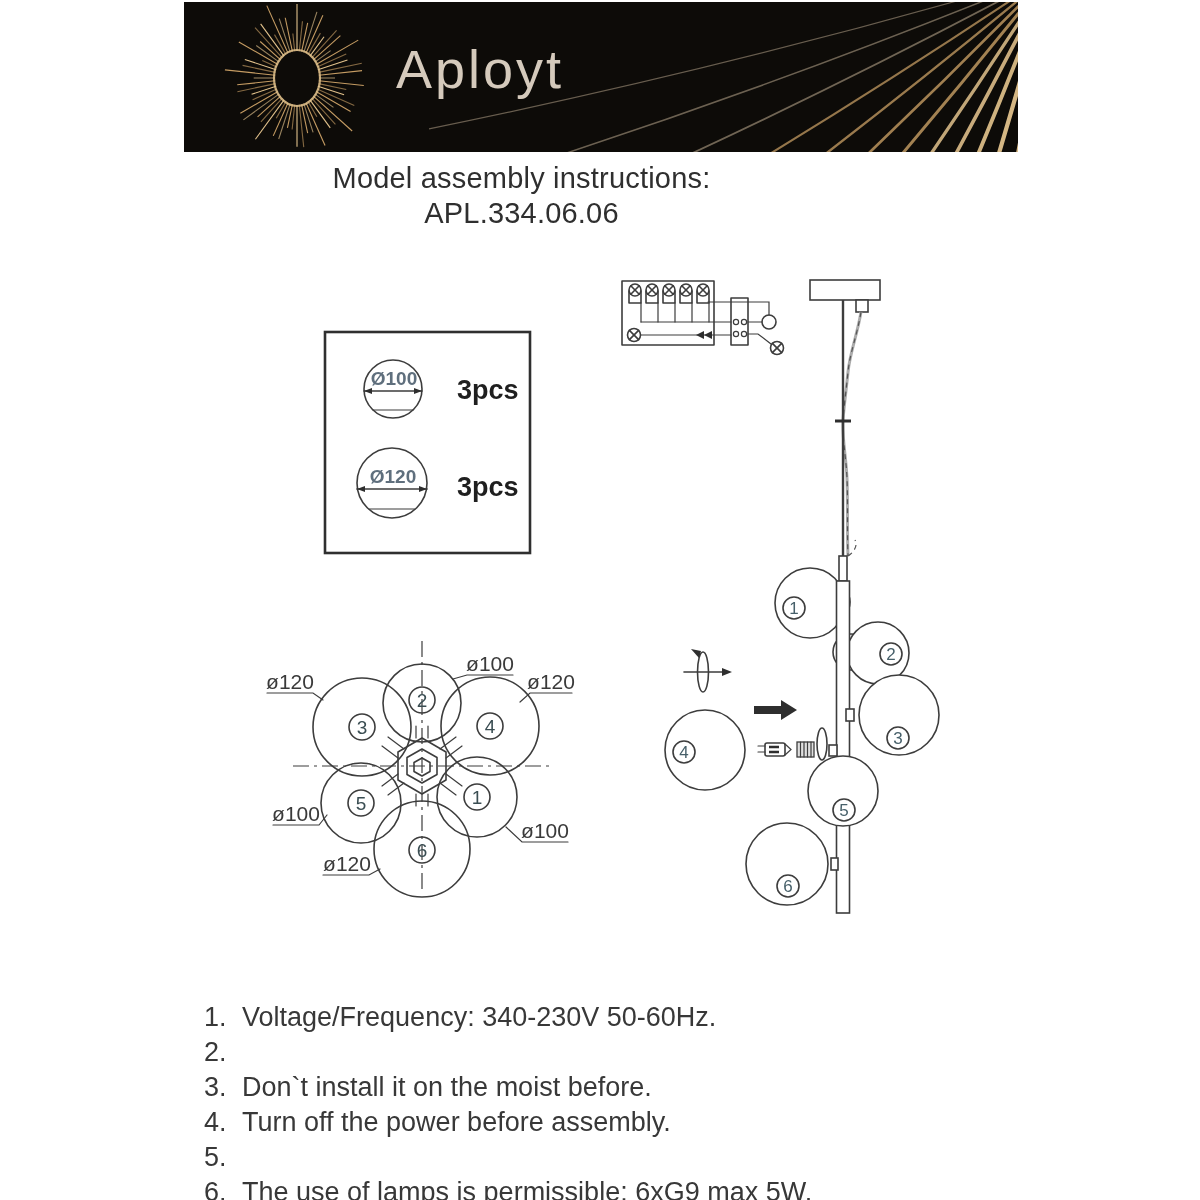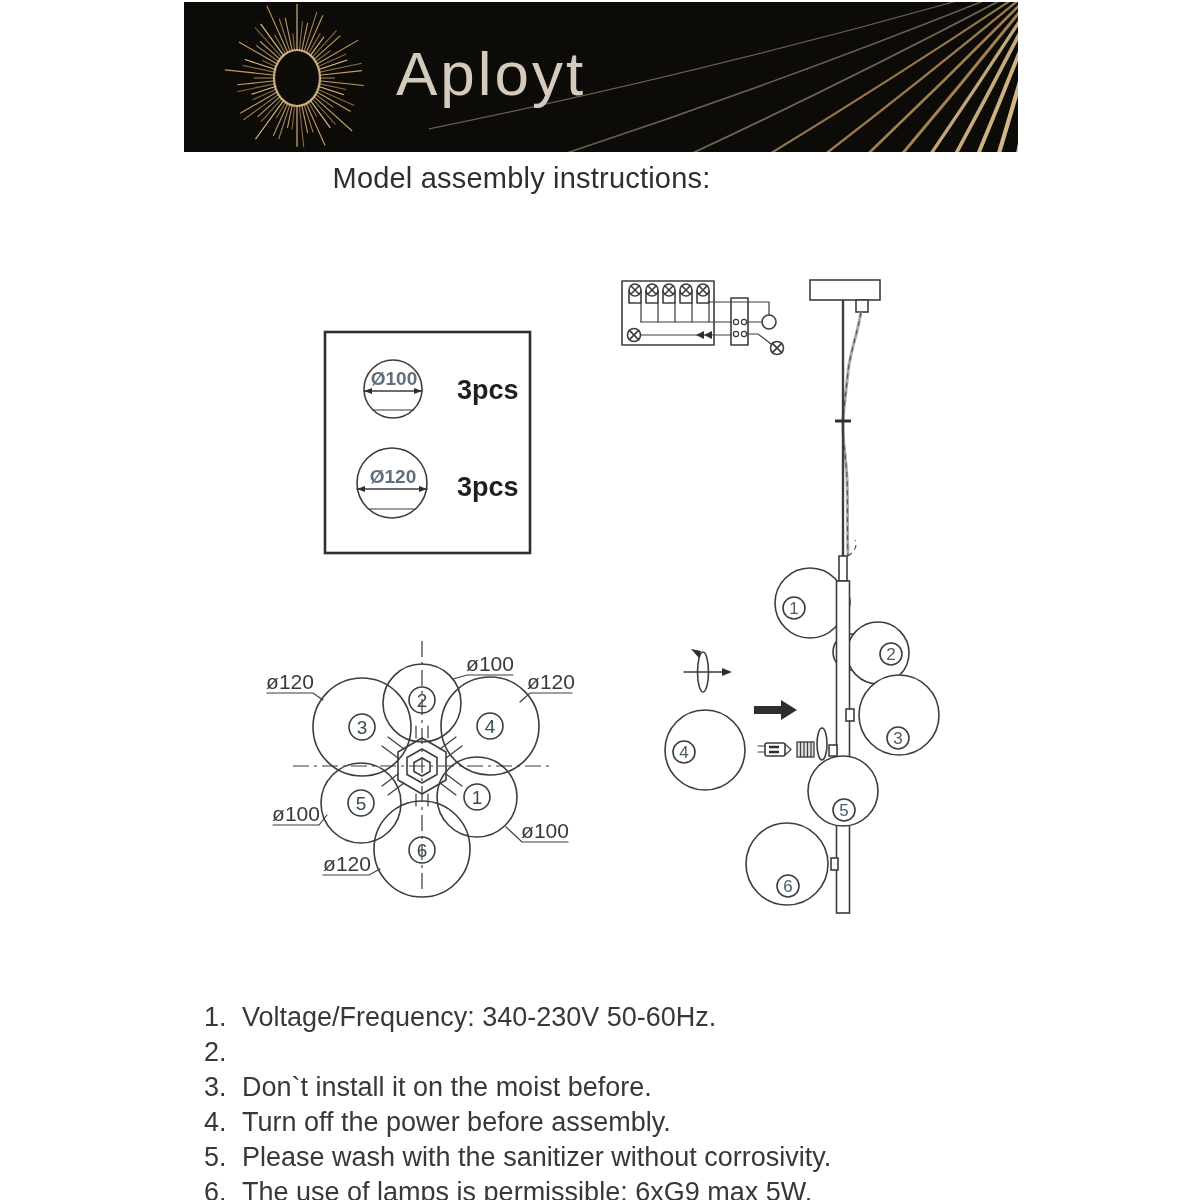--- a/index.html
+++ b/index.html
@@ -1,21 +1,21 @@
 <!DOCTYPE html>
 <html><head>
 <meta charset="utf-8">
 <style>
   html,body{margin:0;padding:0;background:#fff;}
   .page{position:relative;width:1200px;height:1200px;background:#ffffff;overflow:hidden;
         font-family:"Liberation Sans","DejaVu Sans",sans-serif;}
   
   .banner{position:absolute;left:184px;top:2px;width:834px;height:150px;overflow:hidden;}
   .banner svg{position:absolute;left:0;top:0;}
-  .brand{position:absolute;left:212px;top:36px;width:350px;font-size:62px;letter-spacing:3px;
+  .brand{position:absolute;left:212px;top:36px;width:350px;font-size:54px;letter-spacing:3px;
          color:#d5cabc;font-weight:400;}
   
   .title-wrap{position:absolute;left:0;top:161px;width:1043px;text-align:center;
               font-size:29px;line-height:35px;color:#2f2f2f;letter-spacing:0.2px;}
   
   .diagram{position:absolute;left:0;top:0;}
   .ln{stroke:#3d3d3d;fill:none;stroke-width:1.6;stroke-linecap:round;stroke-linejoin:round;}
   .lnthin{stroke:#3d3d3d;fill:none;stroke-width:1.2;stroke-linecap:round;}
   .lnwhite{stroke:#3d3d3d;fill:#ffffff;stroke-width:1.6;}
   .cl{stroke:#3c3c3c;fill:none;stroke-width:1.2;stroke-dasharray:16 5 3 5;}
@@ -111,20 +111,21 @@
         <path d="M866,-28 Q600.4701273127138,151.13650301006095 320.310294813381,306.3990814182073" fill="none" stroke="#c59c63" stroke-width="2.10" opacity="0.74"></path>
         <path d="M866,-28 Q583.6385553395895,123.22173973766462 289.14933667490413,249.2062629548563" fill="none" stroke="#9a8a74" stroke-width="1.80" opacity="0.71"></path>
         <path d="M866,-28 Q569.73126063036,93.74084800232158 263.96253439702264,189.1425568845129" fill="none" stroke="#9a8a74" stroke-width="1.50" opacity="0.68"></path>
         <path d="M866,-28 Q558.8922741300764,62.99914675975762 245.01073518336227,126.83001318378734" fill="none" stroke="#9a8a74" stroke-width="1.20" opacity="0.65"></path>
       </svg>
     <div class="brand">Aployt</div>
   </div>
 
   <div class="title-wrap">
     <div>Model assembly instructions:</div>
+    <div>APL.334.06.06</div>
   </div>
 
   <svg class="diagram" width="1200" height="1200" viewBox="0 0 1200 1200">
     <defs>
       <g id="lampsym" class="ln">
         <circle r="6"></circle>
         <line x1="-4.2" y1="-4.2" x2="4.2" y2="4.2"></line>
         <line x1="-4.2" y1="4.2" x2="4.2" y2="-4.2"></line>
         <path d="M-6,1 V13 M6,1 V13 M-6,13 H6"></path>
       </g>
@@ -354,21 +355,20 @@
     <div class="instr-row">
       <span class="instr-num">3.</span>
       <span>Don`t install it on the moist before.</span>
       </div>
     <div class="instr-row">
       <span class="instr-num">4.</span>
       <span>Turn off the power before assembly.</span>
       </div>
     <div class="instr-row">
       <span class="instr-num">5.</span>
-      <span>Please wash with the sanitizer without corrosivity.</span>
       </div>
     <div class="instr-row">
       <span class="instr-num">6.</span>
       <span>The use of lamps is permissible: 6xG9 max 5W.</span>
       </div>
   </div>
 
 </div>
 
 </body></html>

